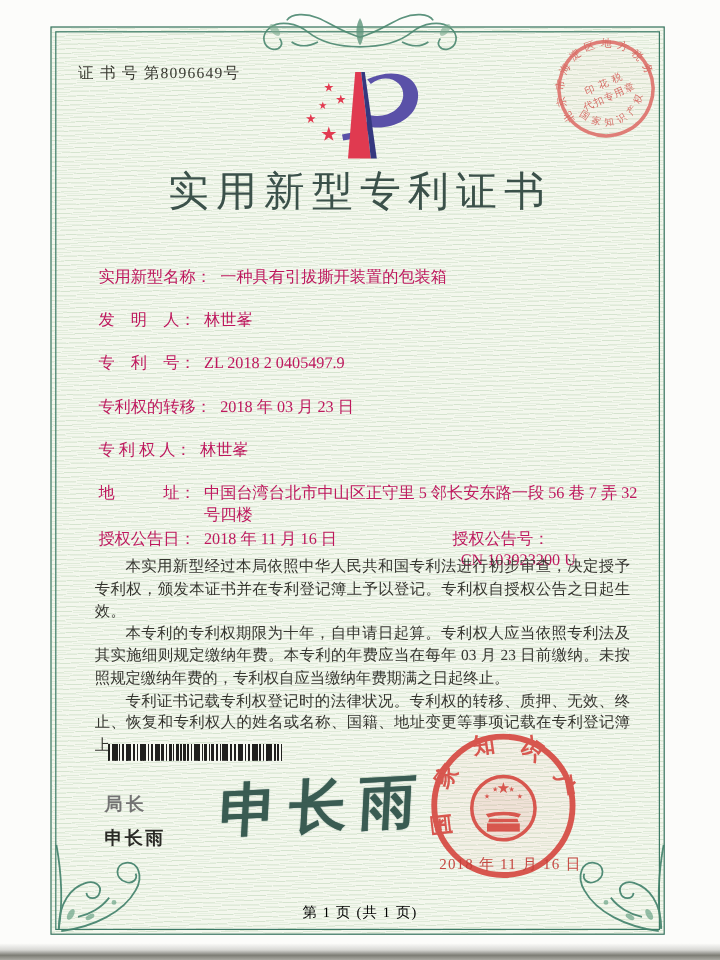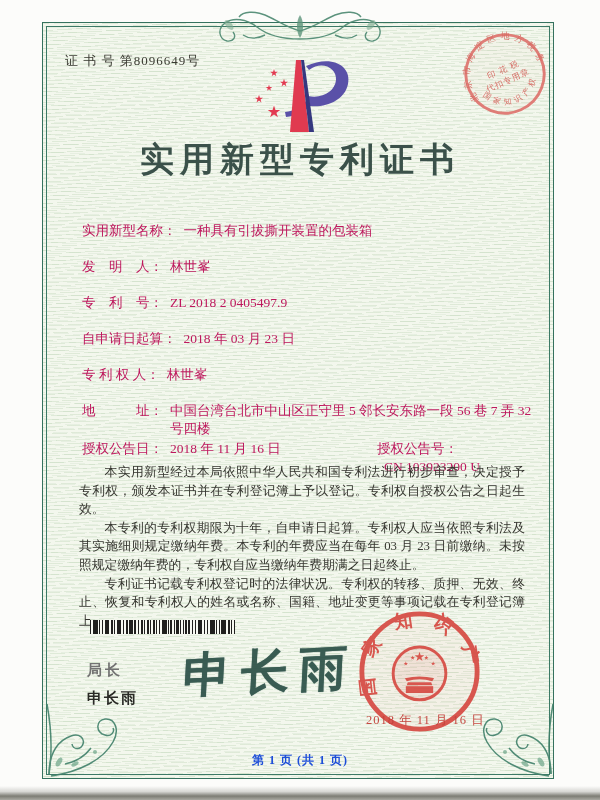--- a/index.html
+++ b/index.html
@@ -9,21 +9,21 @@
   .frame{position:absolute;left:42px;top:22px;width:512px;height:757px;
          border:1.2px solid #35725e;box-sizing:border-box;
          background-color:#f3f7ed;
          background-image:
            repeating-linear-gradient(177deg, rgba(140,180,130,0.20) 0 0.8px, transparent 0.8px 3.6px),
            repeating-linear-gradient(183deg, rgba(120,170,120,0.10) 0 0.8px, transparent 0.8px 4.3px);}
   .frame::before{content:"";position:absolute;left:3px;top:3px;right:3px;bottom:3px;
          border:1px solid #3c7a66;pointer-events:none;}
   .abs{position:absolute;}
   .cert-no{left:65px;top:52px;font-size:13px;letter-spacing:1px;color:#3a3a32;}
-  .title{left:0;top:137px;width:100%;text-align:center;font-size:34px;font-weight:700;
+  .title{left:0;top:137px;width:100%;text-align:center;font-size:34px;font-weight:400;
          letter-spacing:6px;color:#3b514a;}
   .frow{position:absolute;left:82px;display:flex;font-size:13.5px;color:#be185d;line-height:17.5px;}
   .flabel{white-space:pre;flex:none;}
   .fvalue{margin-left:7px;max-width:398px;}
   .pairB{margin-left:96px;display:flex;flex-direction:column;}
   .body-text{position:absolute;left:79px;top:463px;width:446px;color:#35352f;}
   .body-text p{margin:0;font-size:12.8px;line-height:18.6px;text-indent:2em;
          text-align:justify;}
   .barcode{left:90px;top:620px;width:145px;height:14px;
          background-color:#f7f9f2;
@@ -37,21 +37,21 @@
          letter-spacing:10px;transform:rotate(-3deg) skewX(-6deg);opacity:.9;
          text-shadow:0 0 1px #274c43;}
   .seal-main{left:356px;top:608px;width:127px;height:127px;opacity:.9;}
   .seal-date{left:366px;top:712px;font-size:12.5px;color:#c4403a;letter-spacing:1px;opacity:.95;}
   .tax-stamp{left:459px;top:28px;width:92px;height:92px;transform:rotate(-24deg);opacity:.85;}
   .logo{left:248px;top:52px;width:108px;height:86px;}
   .ornament-top{left:205px;top:5px;width:190px;height:46px;}
   .corner-bl{left:45px;top:686px;width:92px;height:92px;}
   .corner-br{left:463px;top:686px;width:92px;height:92px;transform:scaleX(-1);}
   .footer{left:0;top:752px;width:100%;text-align:center;font-size:12px;
-         letter-spacing:1px;color:#1d4ed8;font-weight:bold;}
+         letter-spacing:1px;color:#000000;}
   .photo-edge{left:0;bottom:0;width:100%;height:14px;
          background:linear-gradient(180deg,rgba(150,150,144,0) 0%,rgba(130,130,124,.3) 40%,#7d7d75 72%,#a9a9a2 100%);}
 </style>
 </head>
 <body>
 
 <div id="page">
 
   <div class="frame"></div>
 
@@ -135,21 +135,21 @@
   </div>
   <div class="frow" style="top:258px">
     <span class="flabel">发　明　人：</span>
     <span class="fvalue">林世峯</span>
   </div>
   <div class="frow" style="top:294px">
     <span class="flabel">专　利　号：</span>
     <span class="fvalue">ZL 2018 2 0405497.9</span>
   </div>
   <div class="frow" style="top:330px">
-    <span class="flabel">自申请日起算：</span>
+    <span class="flabel">专利权的转移：</span>
     <span class="fvalue">2018 年 03 月 23 日</span>
   </div>
   <div class="frow" style="top:366px">
     <span class="flabel">专 利 权 人：</span>
     <span class="fvalue">林世峯</span>
   </div>
   <div class="frow" style="top:402px">
     <span class="flabel">地　　　址：</span>
     <span class="fvalue"><span>中国台湾台北市中山区正守里 5 邻长安东路一段 56 巷 7 弄 32</span><br><span>号四楼</span></span>
   </div>

